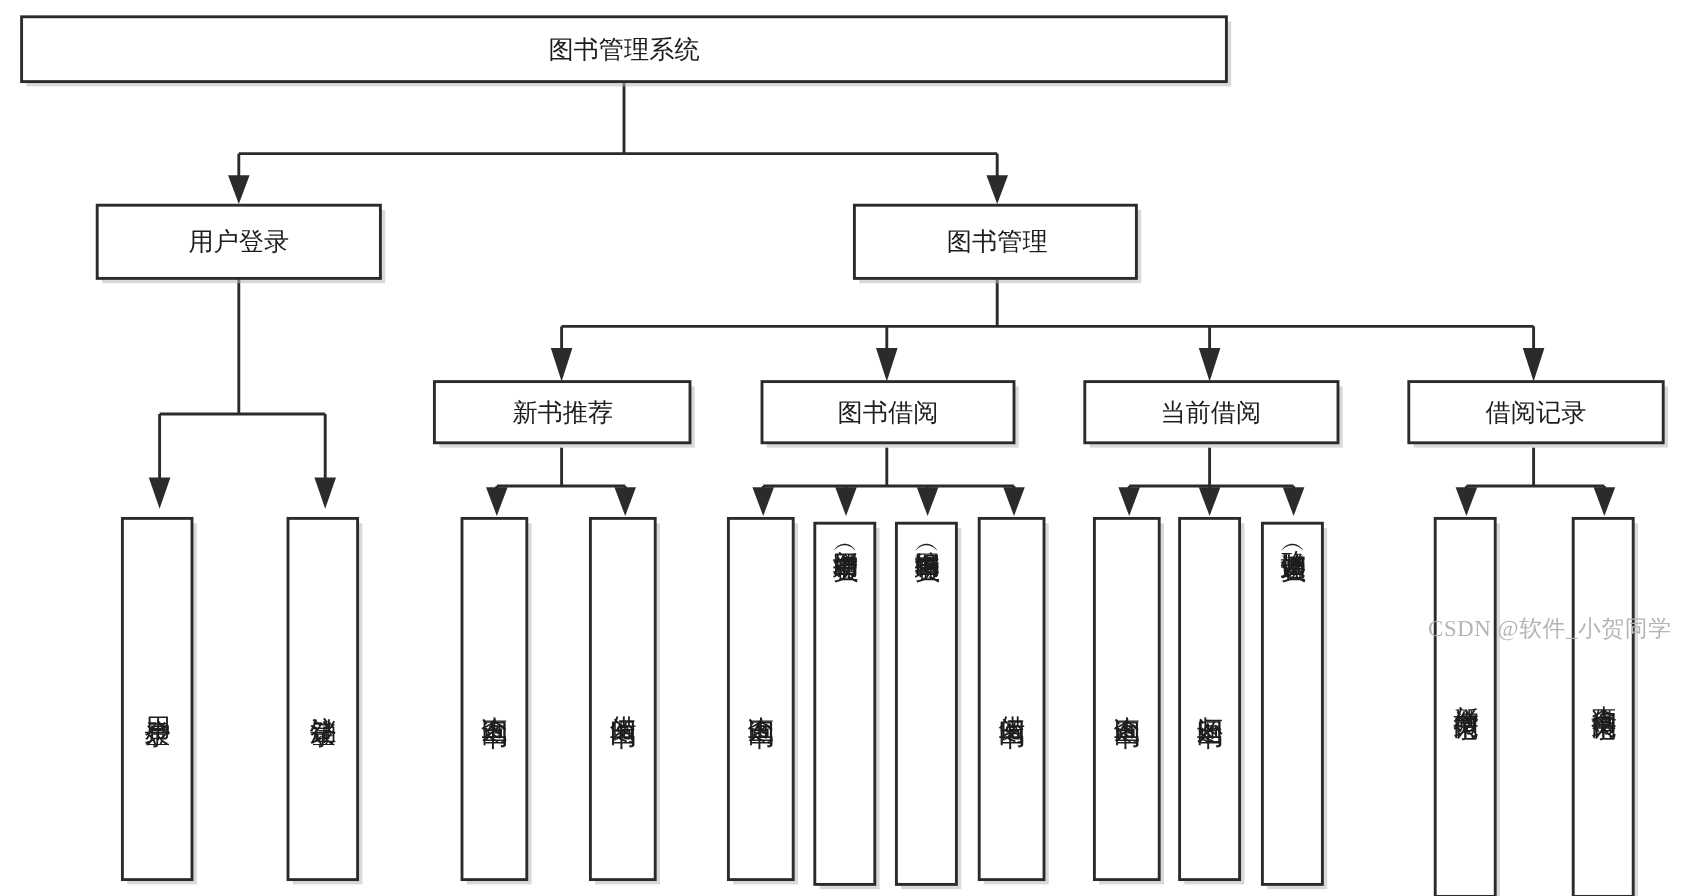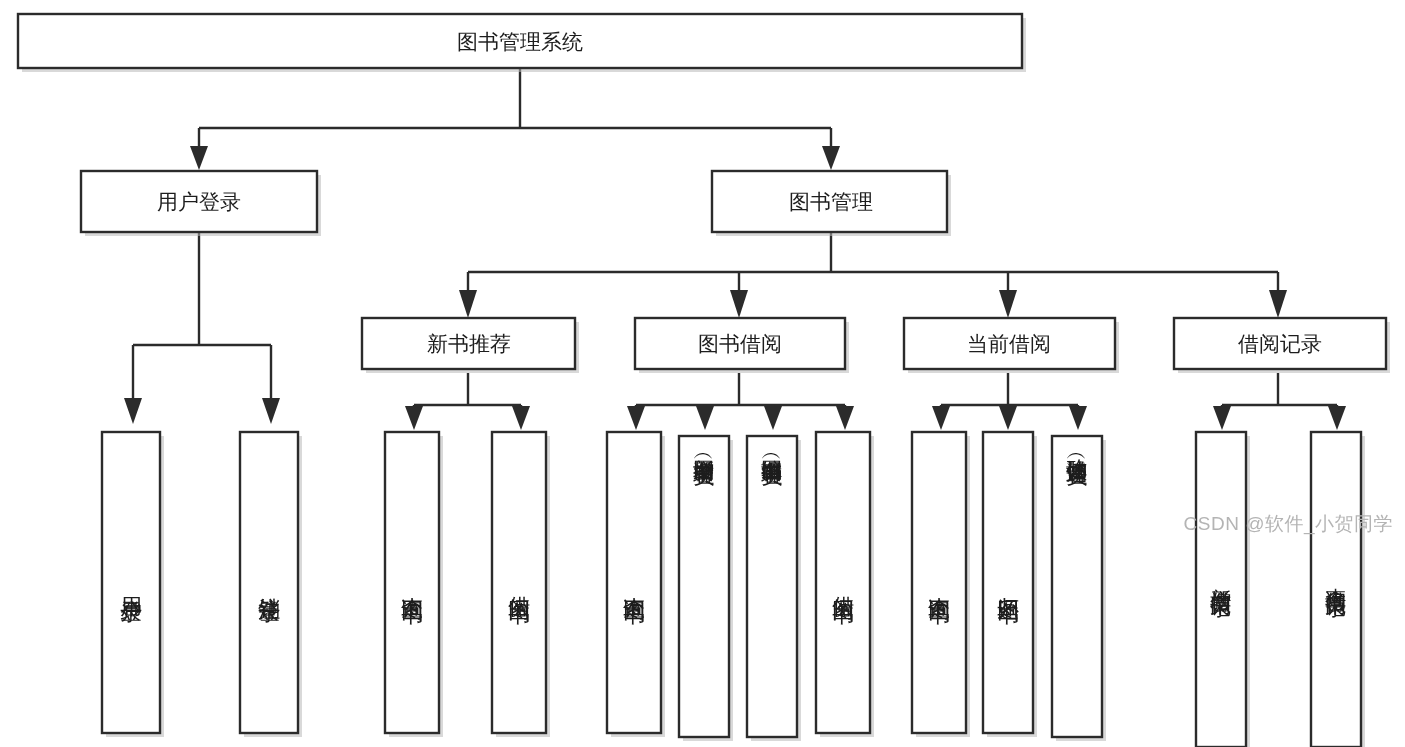--- a/index.html
+++ b/index.html
@@ -69,21 +69,21 @@
     line-height: 1.12;
     letter-spacing: 2px;
     color: #1d1d1d;
     white-space: nowrap;
     text-align: center;
   }
   #watermark {
     position: absolute;
     right: 12px;
     bottom: 6px;
-    font-family: Liberation Sans, sans-serif;
+    font-family: Liberation Serif, serif;
     font-size: 19px;
     color: #b4b4b4;
     letter-spacing: 0.5px;
     white-space: nowrap;
     pointer-events: none;
   }
 </style>
 </head>
 <body>
 

